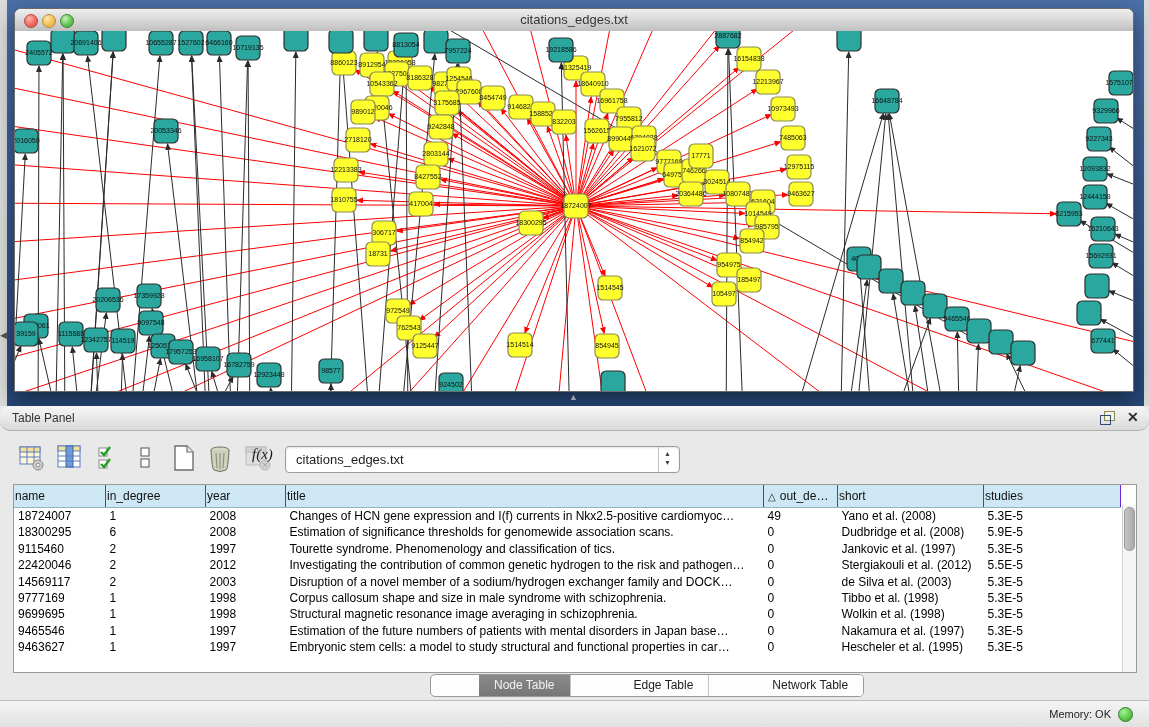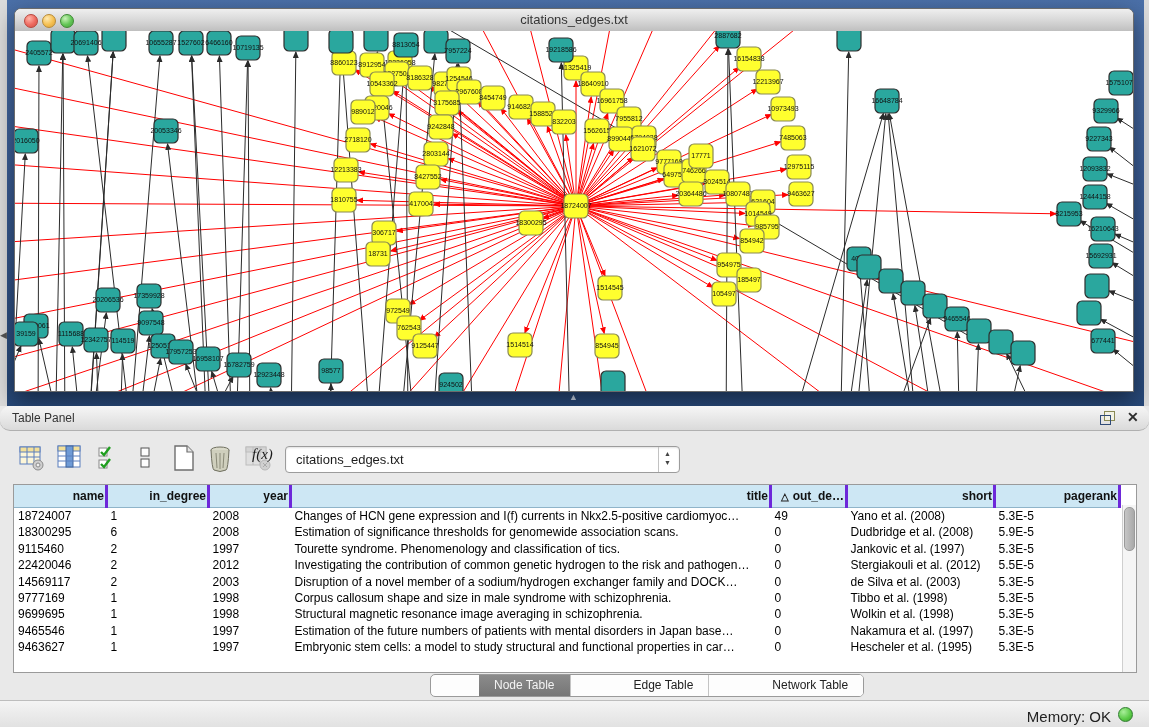--- a/index.html
+++ b/index.html
@@ -40,41 +40,41 @@
   #toolbar{position:absolute;left:0;top:24px;width:1149px;height:54px;}
   .tool{position:absolute;top:14px;width:28px;height:28px;}
   #dropdown{position:absolute;left:285px;top:16px;width:393px;height:25px;background:#fff;
     border:1px solid #9c9c9c;border-radius:4px;box-shadow:inset 0 1px 2px rgba(0,0,0,.12);}
   #dropdown-value{position:absolute;left:10px;top:5px;font-size:13px;color:#1c1c1c;}
   #dropdown-stepper{position:absolute;right:0;top:0;width:20px;height:25px;border-left:1px solid #c2c2c2;}
   #dropdown-stepper span{position:absolute;left:5px;font-size:7px;color:#444;}
 
   #table-box{position:absolute;left:13px;top:78px;width:1122px;height:187px;background:#fff;border:1px solid #9a9a9a;}
   #grid{border-collapse:collapse;table-layout:fixed;width:1107px;}
-  #grid th{height:20px;background:#cde7f4;border-right:3px solid #6d28d9;border-bottom:1px solid #8fb4c9;
-    font-size:12px;font-weight:bold;color:#111;text-align:right;overflow:hidden;white-space:nowrap;}
+  #grid th{height:20px;background:#cde7f4;border-right:1px solid #6d28d9;border-bottom:1px solid #8fb4c9;
+    font-size:12px;font-weight:normal;color:#111;text-align:left;overflow:hidden;white-space:nowrap;}
   #grid td{height:16px;line-height:16.4px;font-size:12px;color:#000;padding:0 0 0 4px;
     overflow:hidden;white-space:nowrap;}
   .c0{width:89px}.c1{width:97px}.c2{width:77px}.c3{width:475px}.c4{width:68px}.c5{width:143px}.c6{width:auto}
   td.c5{padding-left:28px}td.c6{padding-left:44px}
   #sort-tri{display:inline-block;margin-right:4px;font-size:10px;color:#222;}
   th.c4{text-align:left;padding-left:4px;}
   #vscroll{position:absolute;right:0;top:20px;bottom:0;width:13px;background:#f5f5f5;border-left:1px solid #cfcfcf;}
   #vthumb{position:absolute;left:1px;top:2px;width:9px;height:42px;border-radius:5px;
     background:linear-gradient(90deg,#c6c6c6,#a9a9a9);border:1px solid #9a9a9a;}
 
   #tabs{position:absolute;left:430px;top:268px;height:21px;display:flex;
     border:1px solid #9a9a9a;border-radius:5px;overflow:hidden;background:#fdfdfd;}
   .tab{font-size:12px;line-height:21px;padding:0 15px;color:#222;background:#fdfdfd;border-right:1px solid #c4c4c4;margin-left:48px;}
   .tab:last-child{border-right:none;}
   .tab.active{background:linear-gradient(180deg,#8b8b8b,#767676);color:#f3f3f3;}
 
   #statusbar{position:absolute;left:0;top:700px;width:1149px;height:27px;
     background:linear-gradient(180deg,#f4f4f4,#e1e1e1);border-top:1px solid #bdbdbd;}
-  #memory-label{position:absolute;right:38px;top:7px;font-size:15px;color:#222;margin-left:24px;}
+  #memory-label{position:absolute;right:38px;top:7px;font-size:11px;color:#222;margin-left:24px;}
   #memory-dot{position:absolute;right:16px;top:6px;width:13px;height:13px;border-radius:50%;
     background:radial-gradient(circle at 35% 30%,#a9ef9a,#58c944 60%,#3f9c31);border:1px solid #2f7d2f;}
 
   svg text{font-family:"Liberation Sans",sans-serif;}
 </style>
 </head>
 <body>
 
 <div id="app">
 
@@ -803,21 +803,21 @@
     <div id="table-box">
       <table id="grid">
         <thead>
           <tr>
             <th class="c0">name</th>
             <th class="c1">in_degree</th>
             <th class="c2">year</th>
             <th class="c3">title</th>
             <th class="c4"><span id="sort-tri">△</span><span>out_de…</span></th>
             <th class="c5">short</th>
-            <th class="c6">pagerank</th>
+            <th class="c6">studies</th>
           </tr>
         </thead>
         <tbody id="grid-body">
             <tr>
               <td class="c0">18724007</td>
               <td class="c1">1</td>
               <td class="c2">2008</td>
               <td class="c3">Changes of HCN gene expression and I(f) currents in Nkx2.5-positive cardiomyoc…</td>
               <td class="c4">49</td>
               <td class="c5">Yano et al. (2008)</td>

